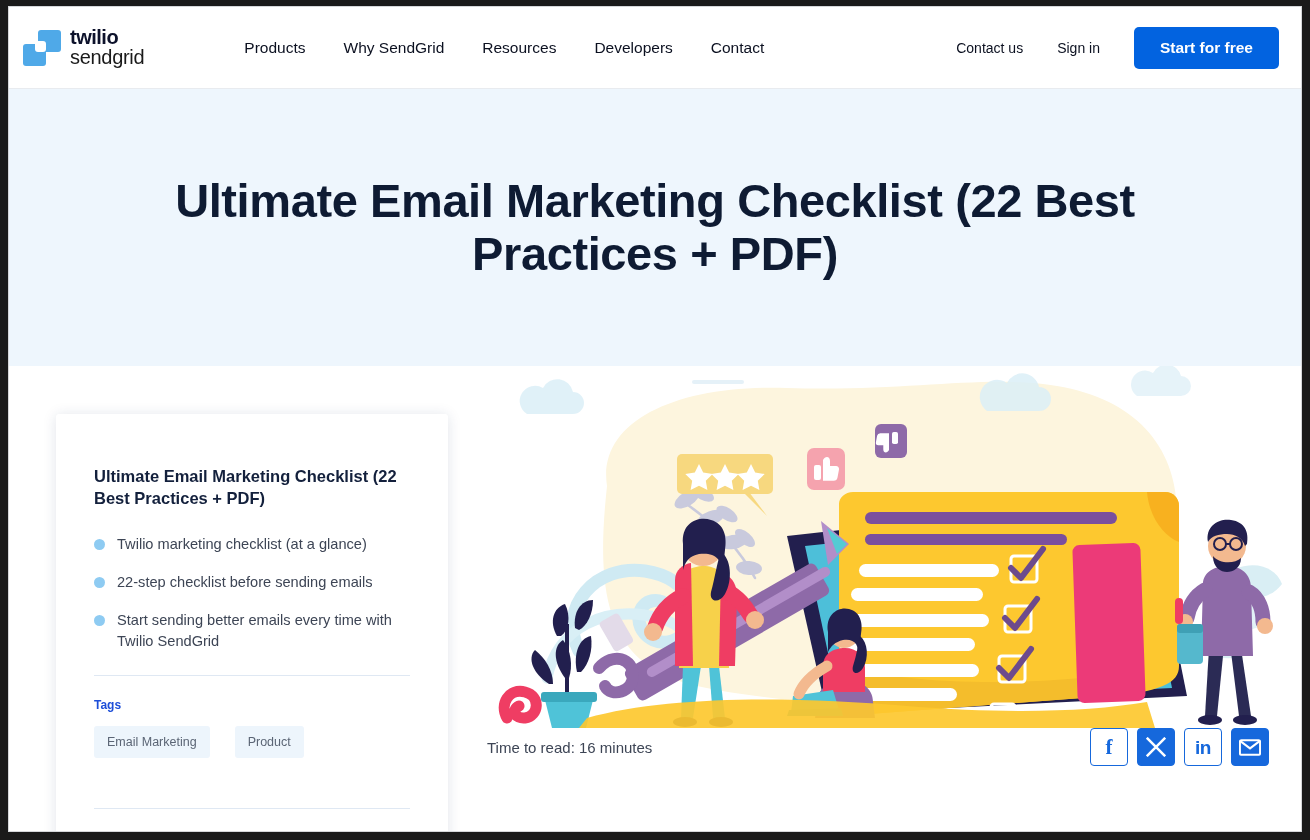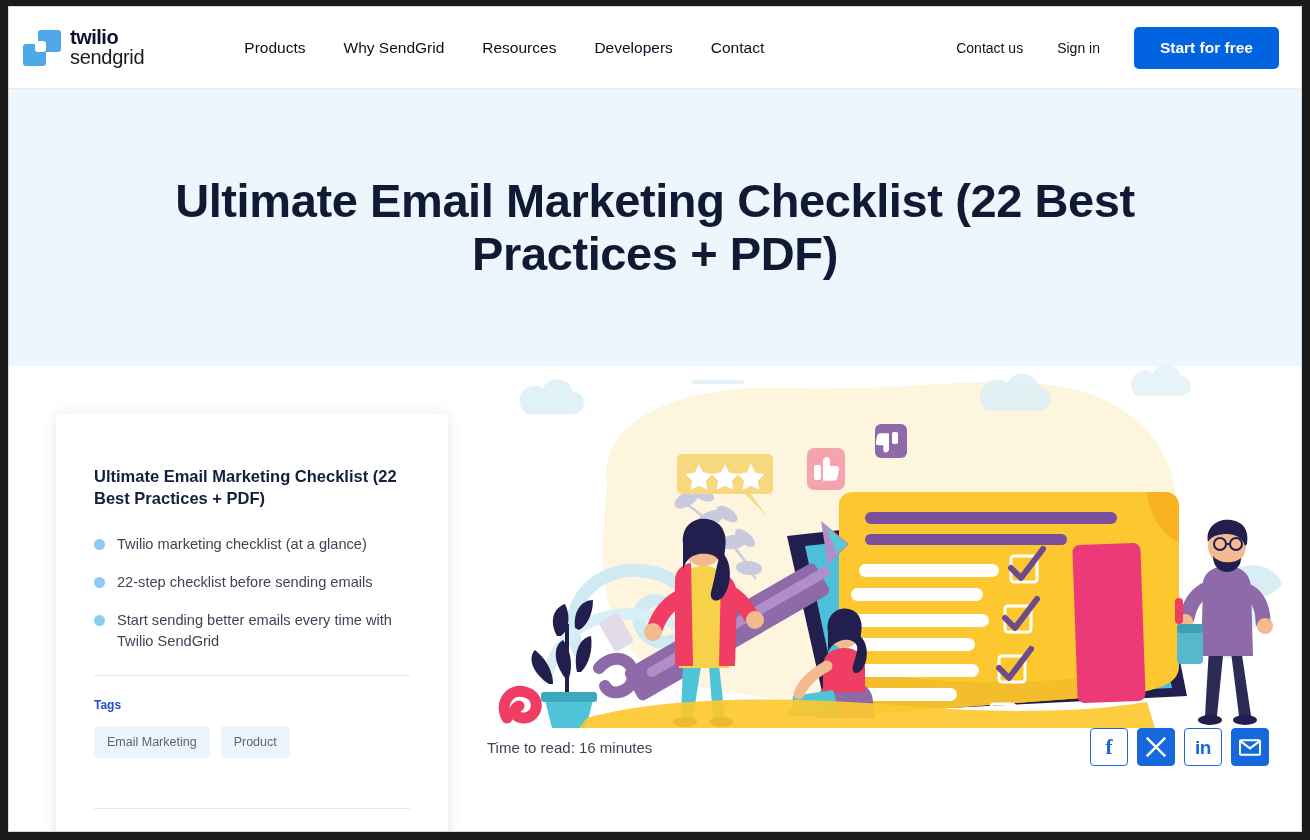--- a/index.html
+++ b/index.html
@@ -95,21 +95,21 @@
     line-height: 1.32; margin-bottom: 24px;
   }
   .bullet-row { display: flex; align-items: flex-start; gap: 12px; margin-bottom: 18px; }
   .bullet-dot {
     width: 11px; height: 11px; border-radius: 50%;
     background: #8ecbf2; flex: 0 0 auto; margin-top: 5px;
   }
   .bullet-text { font-size: 14.6px; color: #3d4555; line-height: 1.40; }
   .card-divider { height: 1px; background: #dfe8f3; margin: 24px 0 0 0; }
   .tags-heading { font-size: 12px; font-weight: 700; color: #1d4ed8; margin: 22px 0 14px 0; }
-  .tag-row { display: flex; gap: 11px; }
+  .tag-row { display: flex; gap: 25px; }
   .tag-chip {
     background: #edf5fc; color: #5b6575;
     font-size: 12.5px; padding: 9px 13px; border-radius: 3px;
     cursor: pointer; white-space: nowrap;
   }
   .card-divider-2 { height: 1px; background: #dfe8f3; margin-top: 50px; }
 
   
   .illustration {
     position: absolute;

